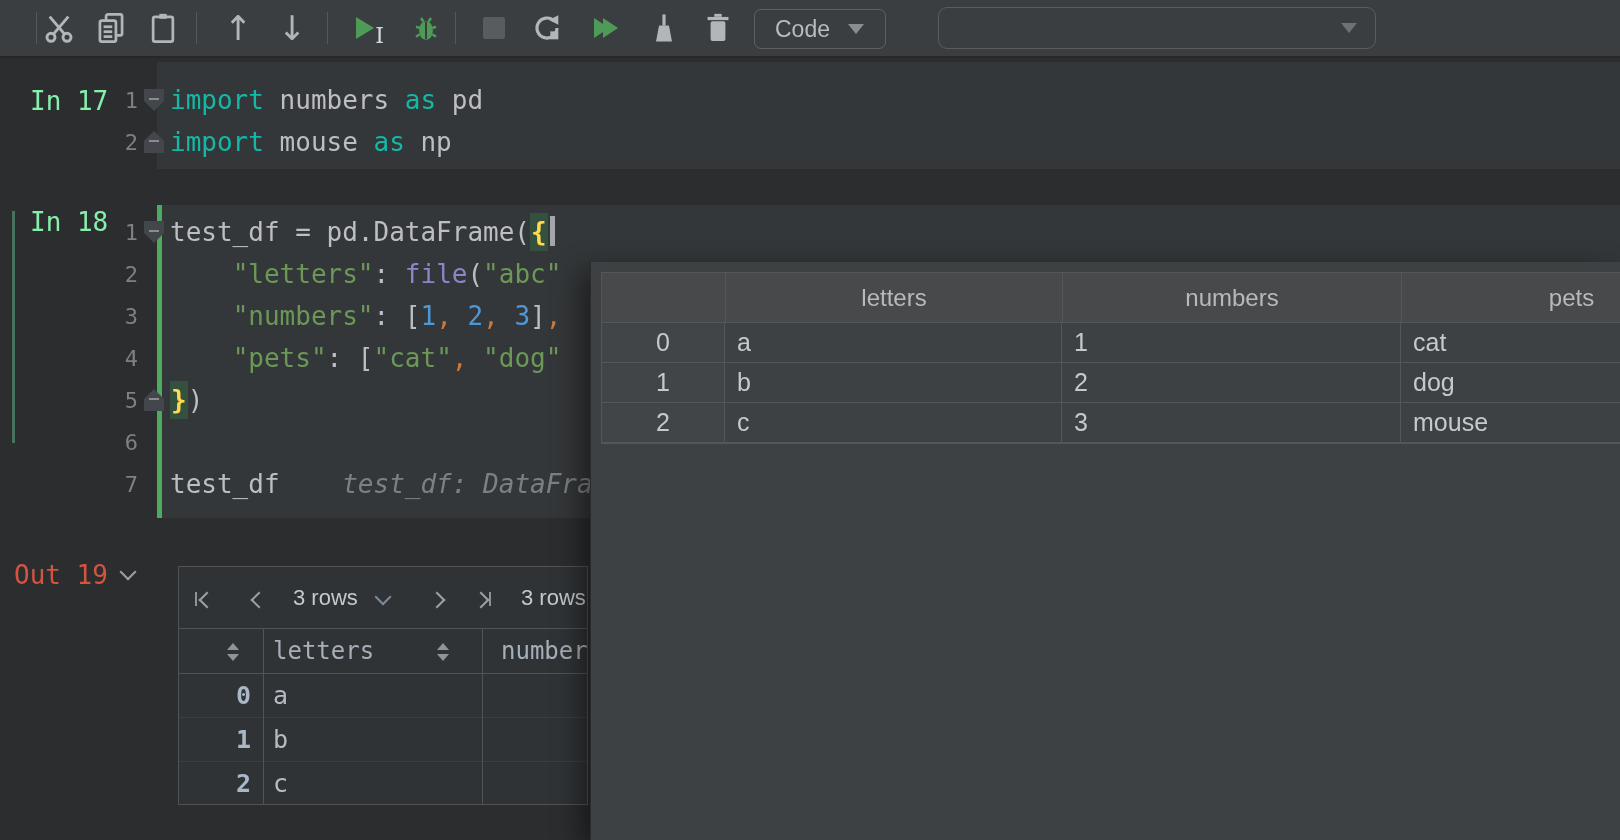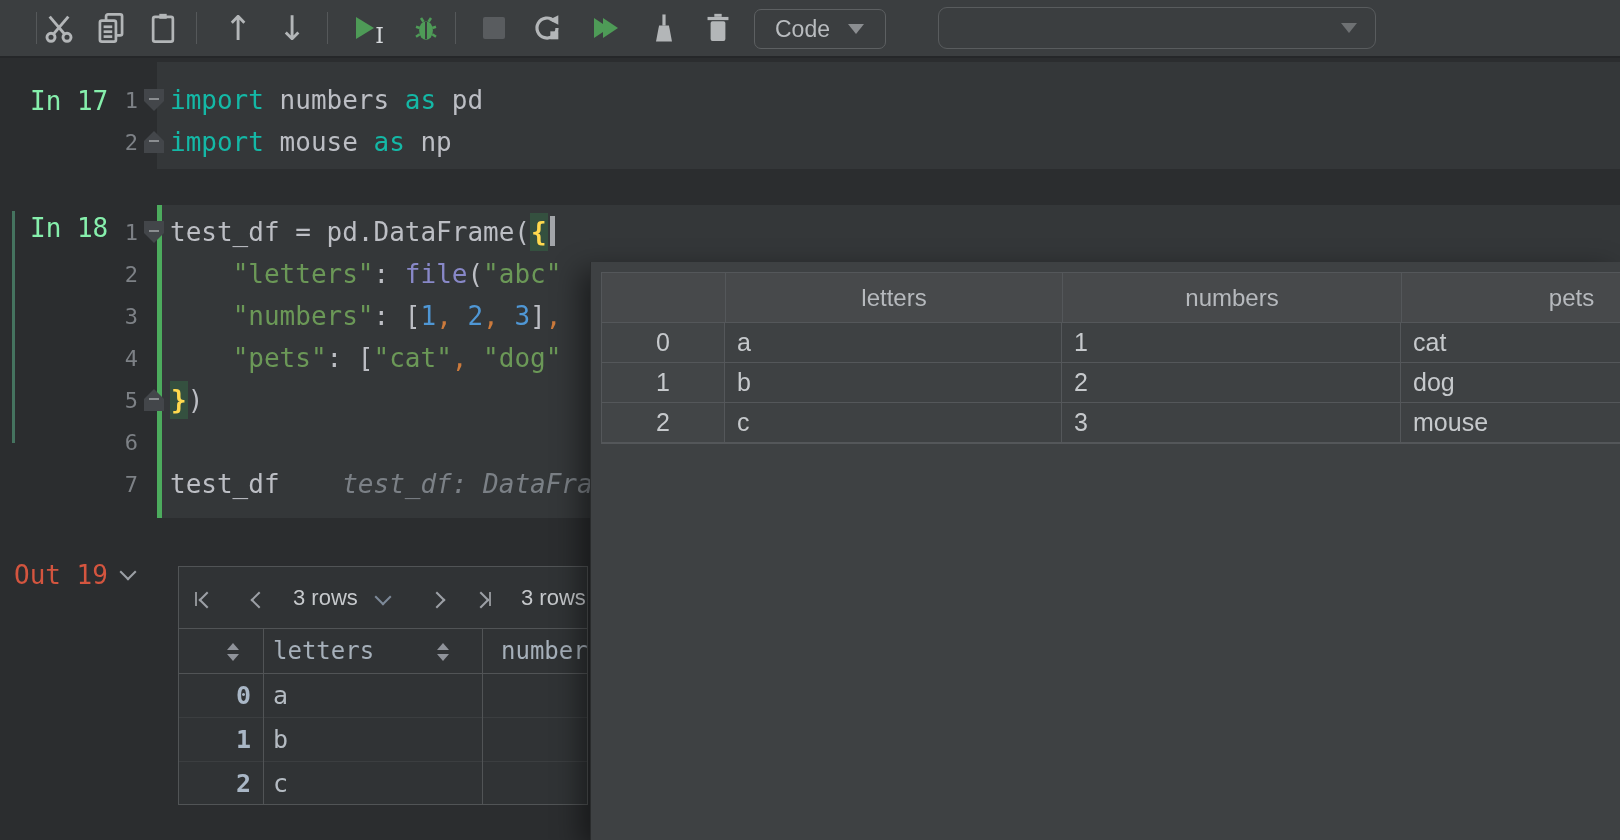--- a/index.html
+++ b/index.html
@@ -193,21 +193,21 @@
         <i></i>
       </div>
       <div class="code-line" style="top: 79px; position: absolute;"><span class="tk-kw">import</span><span class="tk-pl"> numbers </span><span class="tk-kw">as</span><span class="tk-pl"> pd</span></div>
       <div class="lnum" style="top: 130px; position: absolute;">2</div>
       <div class="mk up" style="left: 144px; top: 131px; position: absolute;">
         <i></i>
       </div>
       <div class="code-line" style="top: 121px; position: absolute;"><span class="tk-kw">import</span><span class="tk-pl"> mouse </span><span class="tk-kw">as</span><span class="tk-pl"> np</span></div>
       <div class="cellbg" style="top: 205px; height: 313px; position: absolute;"></div>
       <div class="greenbar" style="top: 205px; height: 313px; position: absolute;"></div>
-      <div class="cell-label" style="top: 213px; position: absolute;">In 18</div>
+      <div class="cell-label" style="top: 207px; position: absolute;">In 18</div>
       <div class="lnum" style="top: 220px; position: absolute;">1</div>
       <div class="mk down" style="left: 144px; top: 221px; position: absolute;">
         <i></i>
       </div>
       <div class="code-line" style="top: 211px; position: absolute;"><span class="tk-pl">test_df = pd.DataFrame(</span><span class="tk-brace">{</span><span class="tk-caret"></span></div>
       <div class="lnum" style="top: 262px; position: absolute;">2</div>
       <div class="code-line" style="top: 253px; position: absolute;"><span class="tk-pl">    </span><span class="tk-str">"letters"</span><span class="tk-pl">: </span><span class="tk-builtin">file</span><span class="tk-pl">(</span><span class="tk-str">"abc"</span></div>
       <div class="lnum" style="top: 304px; position: absolute;">3</div>
       <div class="code-line" style="top: 295px; position: absolute;"><span class="tk-pl">    </span><span class="tk-str">"numbers"</span><span class="tk-pl">: [</span><span class="tk-num">1</span><span class="tk-comma">, </span><span class="tk-num">2</span><span class="tk-comma">, </span><span class="tk-num">3</span><span class="tk-pl">]</span><span class="tk-comma">,</span></div>
       <div class="lnum" style="top: 346px; position: absolute;">4</div>

